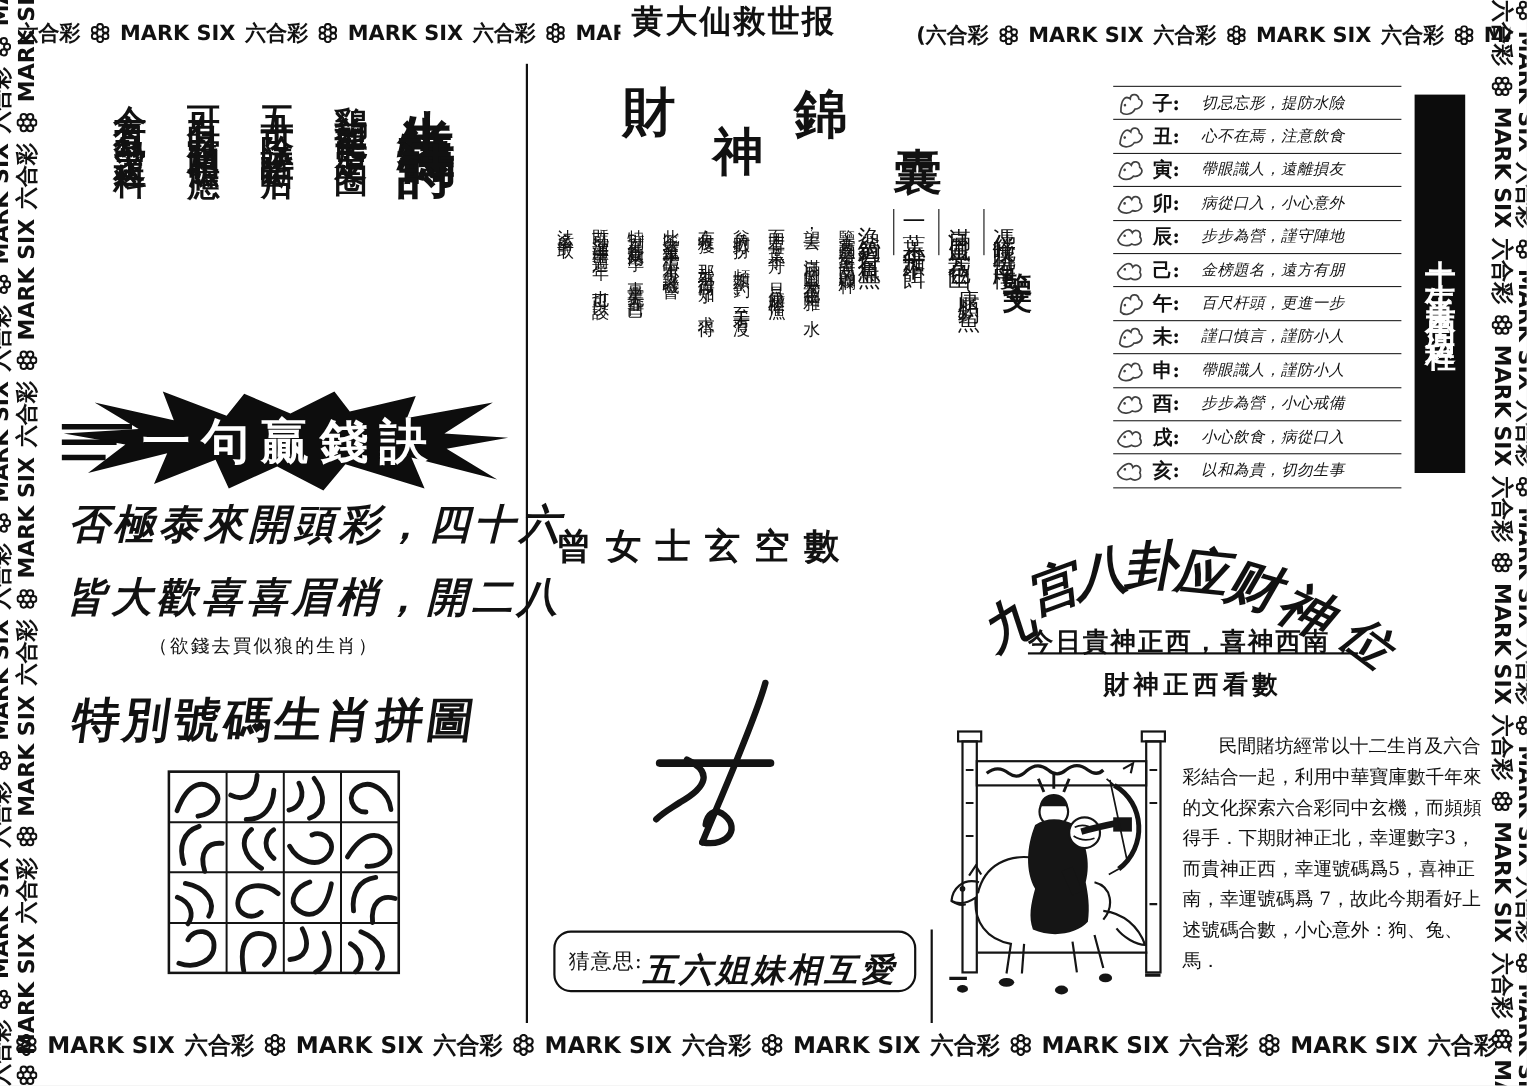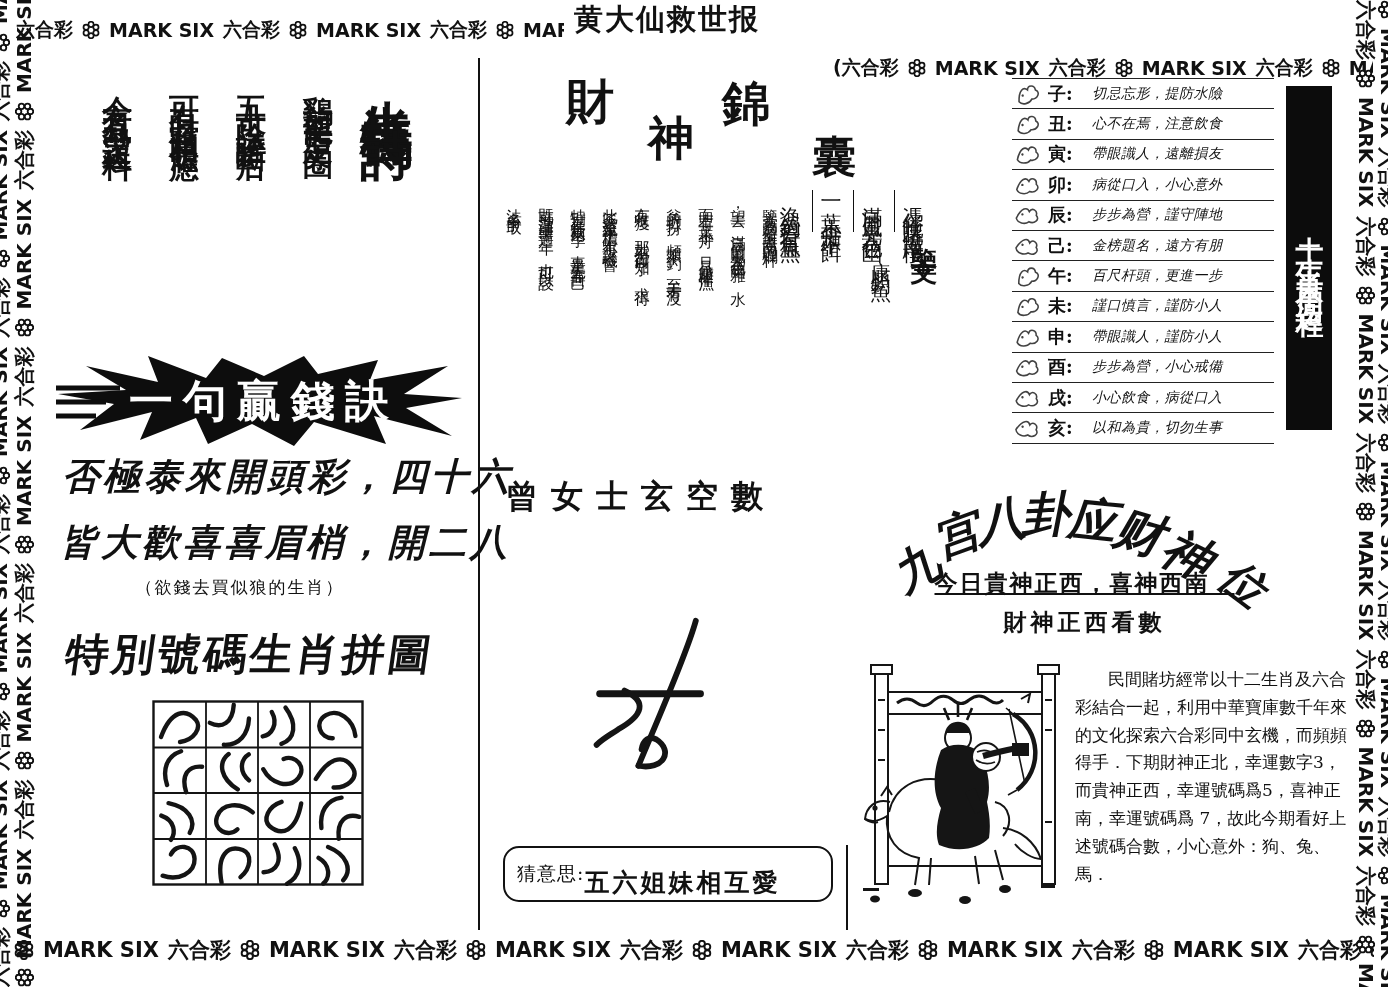--- a/index.html
+++ b/index.html
@@ -4,21 +4,21 @@
 <style>
   html,body{margin:0;padding:0;background:#e9e9e9;}
   #page{position:relative;width:1388px;height:987px;background:#ffffff;overflow:hidden;
         font-family:"DejaVu Serif","Liberation Serif",serif;color:#111;}
   
   .strip{display:flex;align-items:center;gap:9px;white-space:nowrap;overflow:hidden;
          font-family:"DejaVu Sans","Liberation Sans",sans-serif;font-weight:800;color:#111;}
   .strip .seg{display:flex;align-items:center;gap:9px;flex:0 0 auto;}
   .strip .flower{width:0.95em;height:0.95em;flex:0 0 auto;}
   .strip-tl{position:absolute;left:16px;top:12px;width:548px;height:36px;font-size:19px;}
-  .strip-tr{position:absolute;left:833px;top:14px;width:540px;height:36px;font-size:19px;margin-top:36px;}
+  .strip-tr{position:absolute;left:833px;top:14px;width:540px;height:36px;font-size:19px;}
   .strip-b{position:absolute;left:14px;top:930px;width:1360px;height:40px;font-size:21px;}
   .vwrap{position:absolute;top:0;width:0;height:0;}
   .strip-v{position:absolute;width:987px;height:36px;font-size:20px;transform-origin:0 0;}
   .strip-v.up{transform:rotate(-90deg) translate(-987px,0);}
   .strip-v.down{transform:rotate(90deg);}
   
   .masthead{position:absolute;left:574px;top:0px;font-size:29px;font-weight:800;
             font-family:"DejaVu Sans","Liberation Sans",sans-serif;letter-spacing:2px;}
   
   .vcol{writing-mode:vertical-rl;text-orientation:upright;}
@@ -46,21 +46,21 @@
   .sign-poem{position:absolute;left:772px;top:190px;gap:4px;}
   .sign-poem .pcol{font-size:21px;letter-spacing:6px;padding:0 4px;}
   .sign-poem .pcol:not(:last-child){border-left:1.4px solid #111;}
   .explain{position:absolute;left:503px;top:196px;gap:11px;}
   .explain .pcol{font-size:15.5px;letter-spacing:4px;}
   .xuankong{position:absolute;left:506px;top:475px;font-size:32px;font-weight:800;letter-spacing:13px;white-space:nowrap;}
   .glyph{position:absolute;left:578px;top:592px;width:155px;height:208px;}
   .guess-box{position:absolute;left:503px;top:846px;width:330px;height:56px;border:2.5px solid #111;
              border-radius:16px;display:flex;align-items:center;padding:0 12px;box-sizing:border-box;white-space:nowrap;}
   .guess-box .lbl{font-size:19px;letter-spacing:1px;}
-  .guess-box .val{font-size:25px;font-weight:700;letter-spacing:3px;margin-top:17px;}
+  .guess-box .val{font-size:30px;font-weight:700;font-style:italic;letter-spacing:3px;margin-top:17px;}
   
   .zodiac{position:absolute;left:1012px;top:78px;width:262px;border-top:1.4px solid #222;}
   .z-row{display:flex;align-items:center;height:29.4px;border-bottom:1.4px solid #222;gap:6px;}
   .z-animal{width:30px;height:24px;flex:0 0 auto;opacity:.85;}
   .z-branch{font-size:18px;font-weight:700;width:38px;flex:0 0 auto;}
   .z-text{font-size:14px;font-style:italic;letter-spacing:.5px;white-space:nowrap;}
   .runbar{position:absolute;left:1286px;top:86px;width:46px;height:344px;background:#0c0c0c;
           display:flex;align-items:center;justify-content:center;}
   .runbar .vcol{color:#fff;font-size:28px;letter-spacing:11px;font-weight:600;}
   .arc-char{position:absolute;font-weight:800;font-style:italic;white-space:nowrap;}

